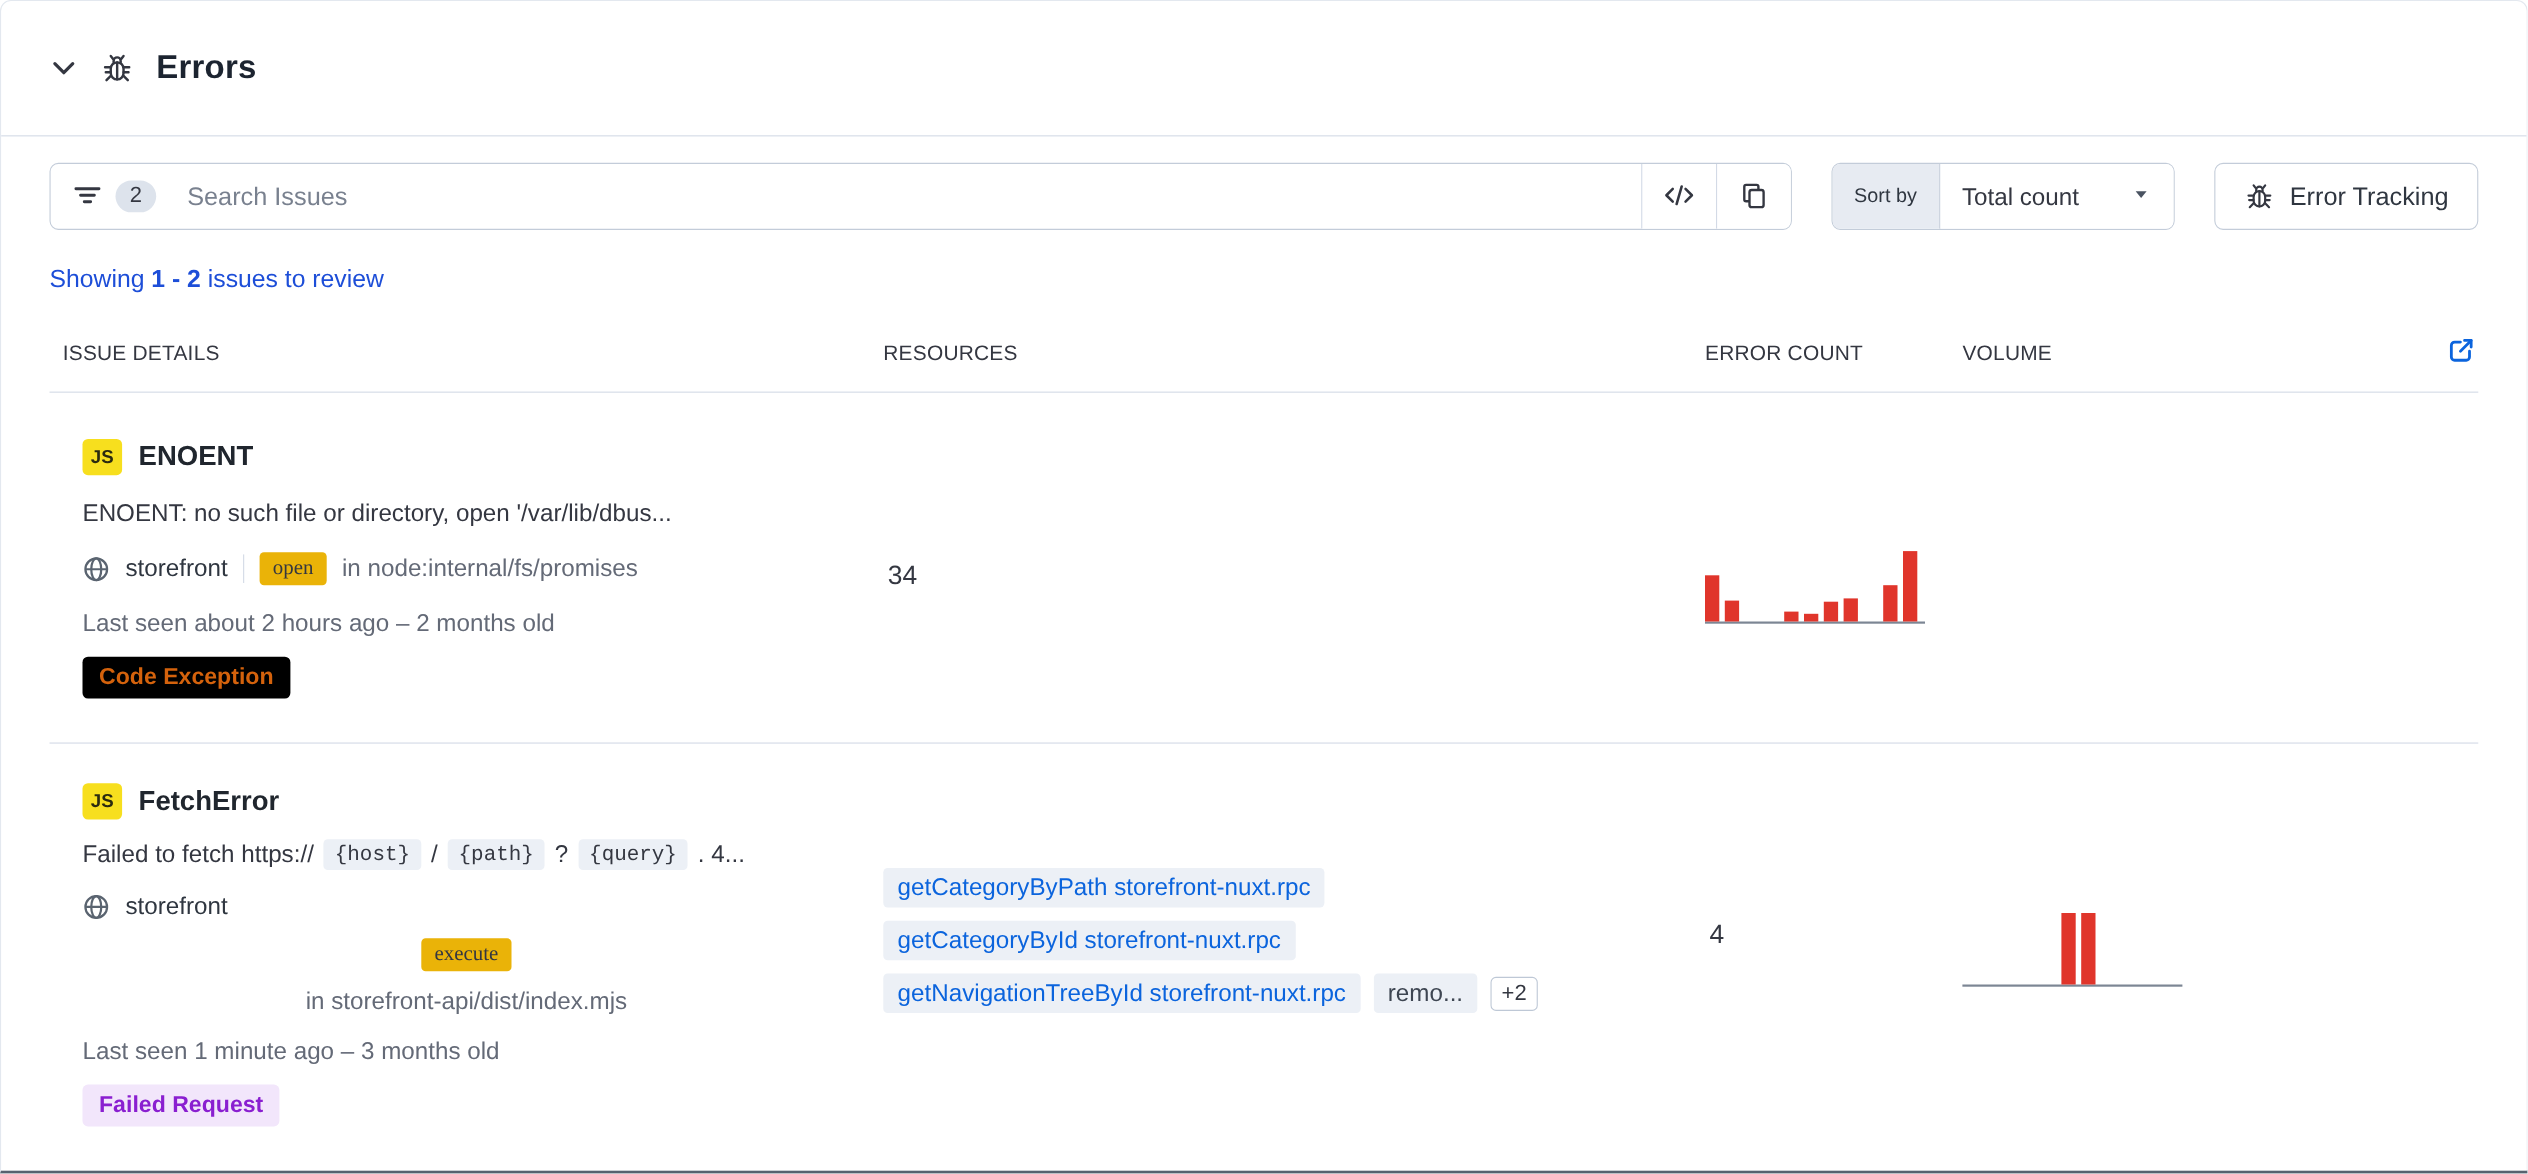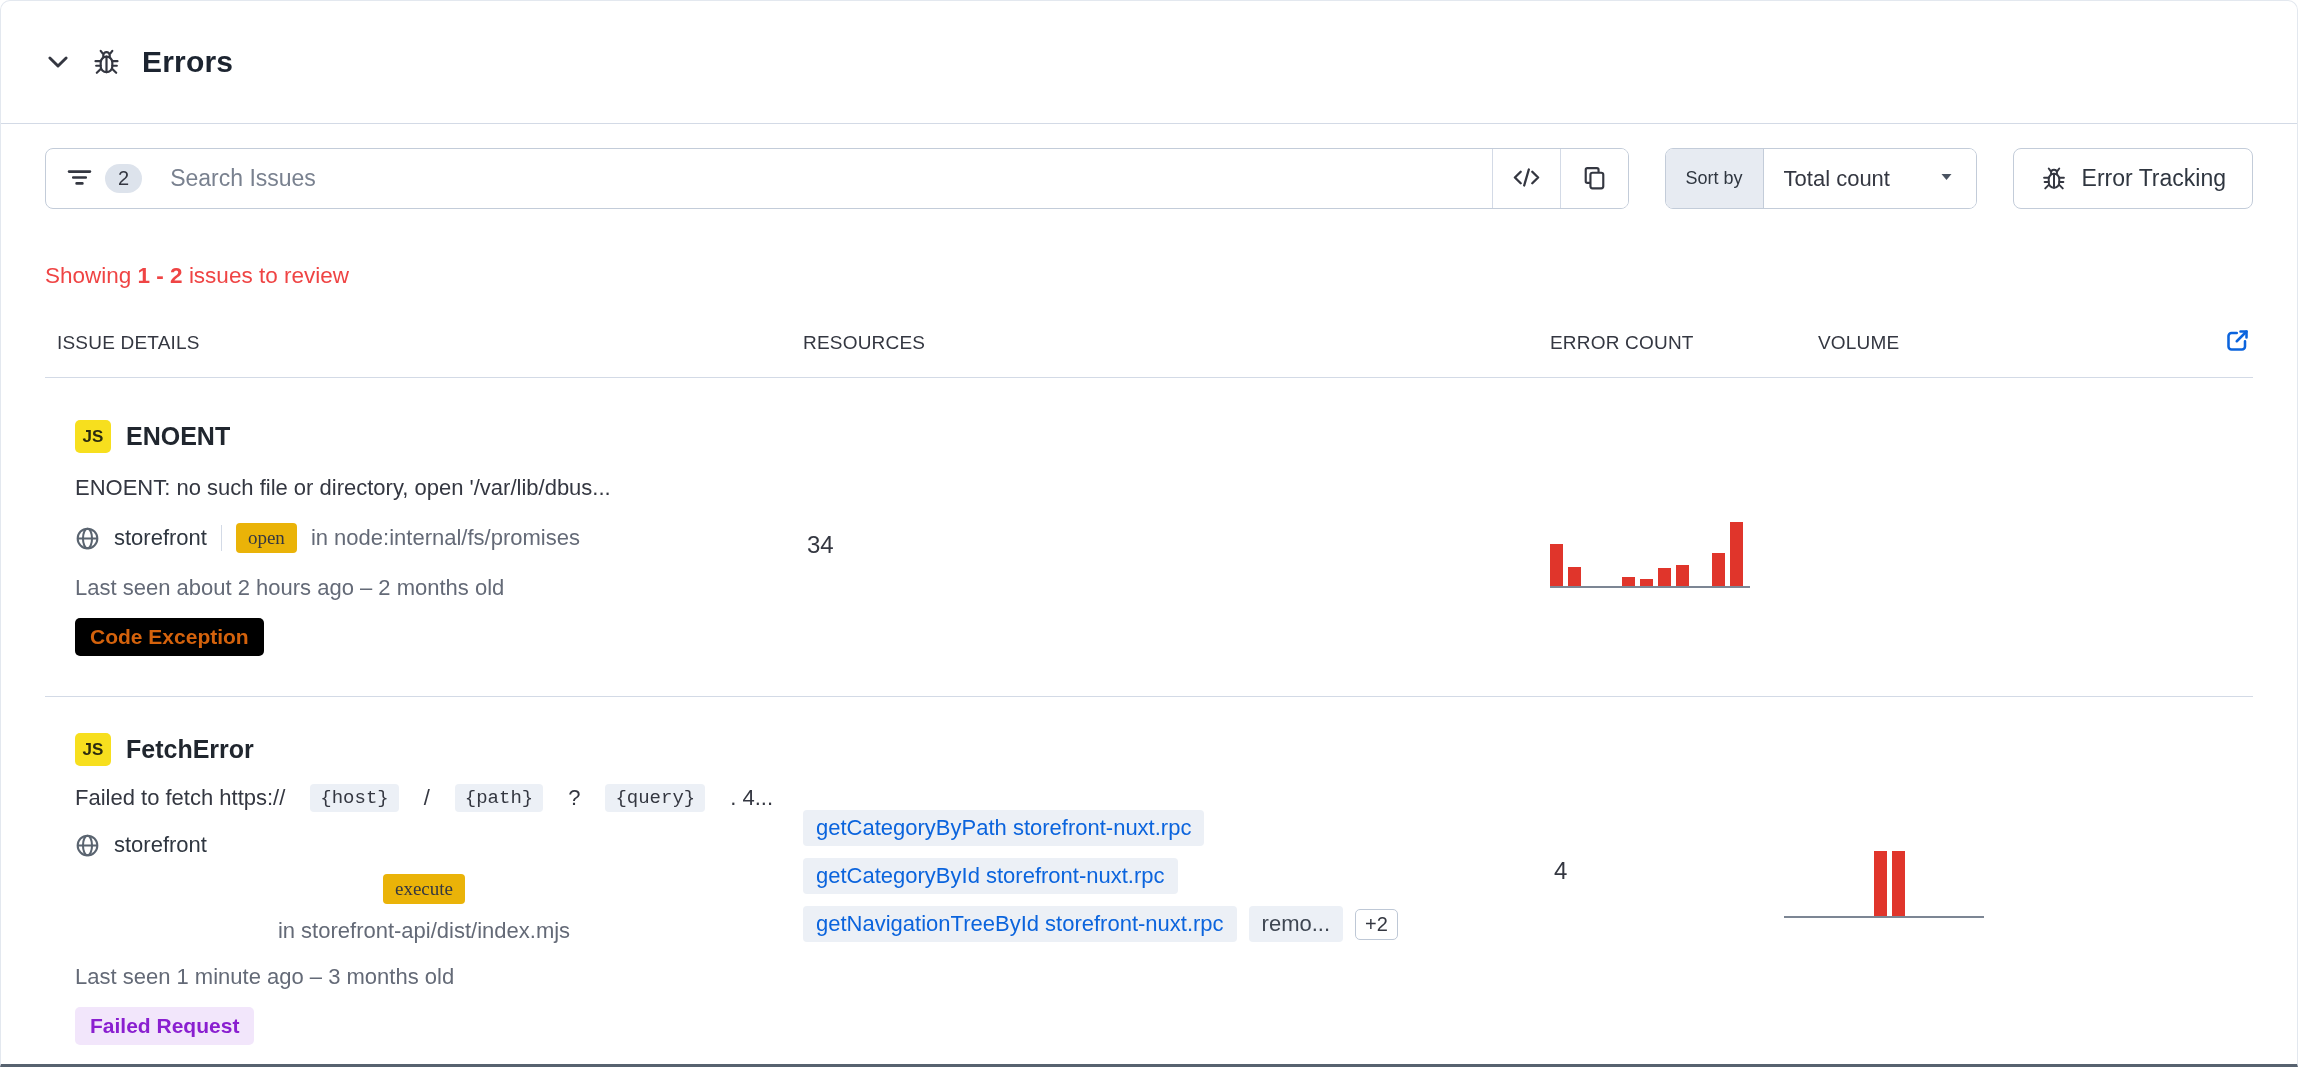--- a/index.html
+++ b/index.html
@@ -57,48 +57,48 @@
     padding:0 20px; min-width:212px; font-size:22px; color:#343741; background:#fff; cursor:pointer;
   }
 
   .et-button {
     display:flex; align-items:center; gap:14px; padding:0 26px;
     border:1px solid #C3CCD9; border-radius:8px; background:#fff;
     font-size:23px; color:#2F3640; cursor:pointer; font-family:inherit;
   }
 
   
-  .summary { margin:54px 0 0; font-size:22.5px; color:#ef4444; }
+  .summary { margin:32px 0 0; font-size:22.5px; color:#1d4ed8; }
   .summary b { font-weight:700; }
 
   
   .table { margin-top:30px; }
   .thead {
     display:grid; grid-template-columns:758px 747px 234px 1fr; align-items:center;
     padding:8px 0 18px; border-bottom:1px solid #D3DAE6;
   }
   .th { font-size:19px; font-weight:400; color:#343741; letter-spacing:.2px; }
   .th-first { padding-left:12px; }
-  .th-volume { display:flex; align-items:center; justify-content:space-between; padding-right:2px;margin-left:34px; }
+  .th-volume { display:flex; align-items:center; justify-content:space-between; padding-right:2px; }
 
   .row { display:grid; grid-template-columns:758px 747px 234px 1fr; border-bottom:1px solid #D3DAE6; }
   .row2 { border-bottom:none; }
 
   .col-details { padding:42px 30px 40px 30px; }
   .row2 .col-details { padding-top:36px; padding-bottom:32px; }
 
   .title-row { display:flex; align-items:center; gap:15px; }
   .js-badge {
     min-width:36px; height:33px; border-radius:5px; display:flex; align-items:center;
     justify-content:center; font-size:17px; font-weight:800; color:#2B2B10; padding:0 6px;
   }
   .issue-title { font-size:25px; font-weight:700; color:#20262E; }
 
   .issue-message { margin-top:22px; font-size:22px; color:#343741; }
-  .issue-message.parts { display:flex; align-items:center; gap:9px; margin-top:18px; flex-wrap:nowrap;justify-content:space-between; }
+  .issue-message.parts { display:flex; align-items:center; gap:9px; margin-top:18px; flex-wrap:nowrap; }
   .code-chip {
     font-family:"Liberation Mono", monospace; font-size:19px; background:#ECF0F6;
     color:#343741; padding:3px 10px; border-radius:4px; white-space:nowrap;
   }
 
   .meta-row { margin-top:22px; display:flex; align-items:center; gap:14px; font-size:22px; color:#343741; }
   .row2 .meta-row { margin-top:20px; }
   .meta-row2 { margin-top:16px; display:flex; align-items:center; gap:14px; font-size:22px;flex-direction:column; }
   .service { font-weight:500; color:#2F3640; }
   .vdiv { width:1px; height:26px; background:#D3DAE6; }

